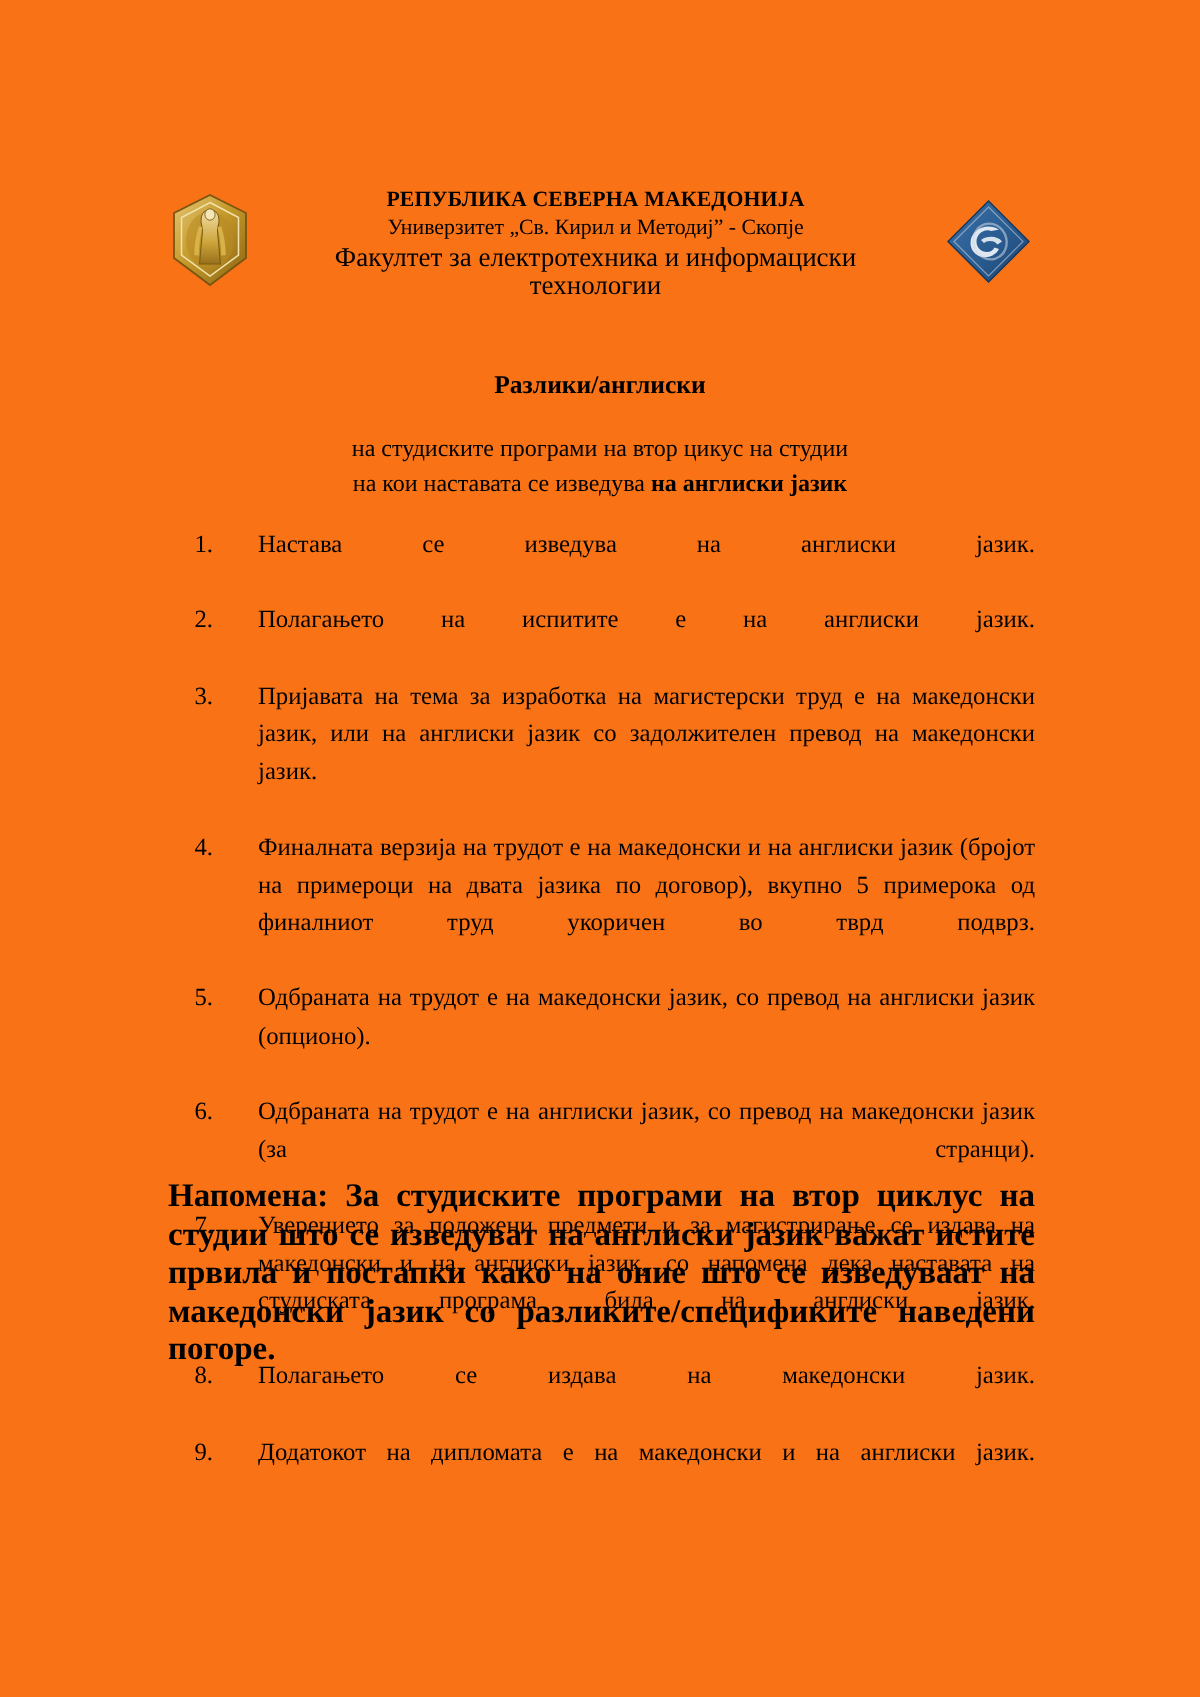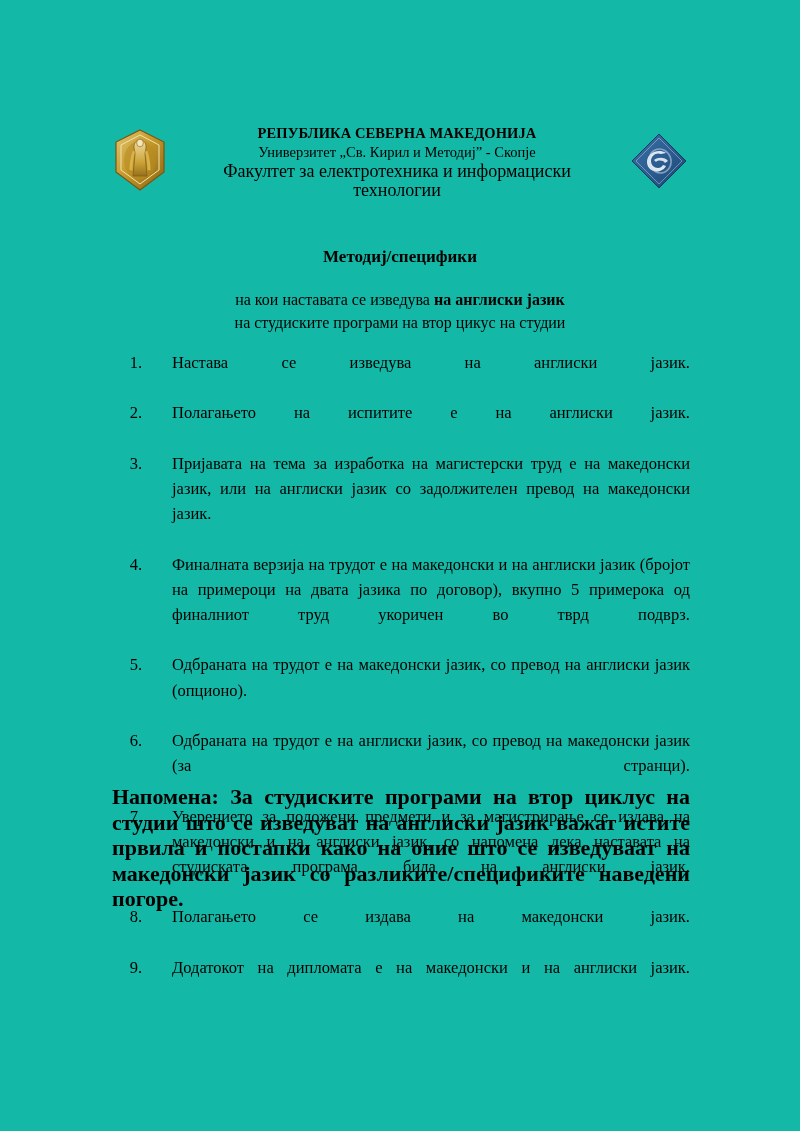--- a/index.html
+++ b/index.html
@@ -12,21 +12,21 @@
     height: 1131px;
     font-family: "Liberation Serif", "DejaVu Serif", serif;
     color: #000000;
     position: relative;
     overflow: hidden;
   }
   .page {
     width: 800px;
     height: 1131px;
     position: relative;
-    background: #14b8a6;
+    background: #f97316;
   }
 
   
   .header {
     position: absolute;
     left: 0;
     top: 124px;
     width: 800px;
     height: 80px;
   }
@@ -205,24 +205,24 @@
           <path d="M36 21 c-8 -5 -19 0 -19 9 c0 7 7 11 13 9 c3 -1 5 -3 6 -5 l-3 -1 c-1 2 -3 3 -5 3 c-4 0 -7 -3 -7 -7 c0 -5 5 -9 10 -7 z" fill="#e9eff5" opacity="0.95"></path>
           <path d="M24 28 c4 -3 11 -3 14 1 l-3 2 c-2 -3 -7 -3 -9 -1 z" fill="#e9eff5" opacity="0.9"></path>
           <ellipse cx="30" cy="29" rx="11" ry="12" fill="none" stroke="#cfdbe7" stroke-width="1.6" opacity="0.55" transform="rotate(-18 30 29)"></ellipse>
         </svg>
       </div>
 
     </div>
   </div>
 
   <div class="title-block">
-    <div class="doc-title">Методиј/специфики</div>
+    <div class="doc-title">Разлики/англиски</div>
     <div class="subtitle">
+      <div>на студиските програми на втор цикус на студии</div>
       <div><span>на кои наставата се изведува </span><span class="bold">на англиски јазик</span></div>
-      <div>на студиските програми на втор цикус на студии</div>
     </div>
   </div>
 
   <ol class="list" id="rules-list">
       <li>
         <span class="num">1.</span>
         <span class="txt">Настава  се изведува на англиски јазик.</span>
       </li>
       <li>
         <span class="num">2.</span>

